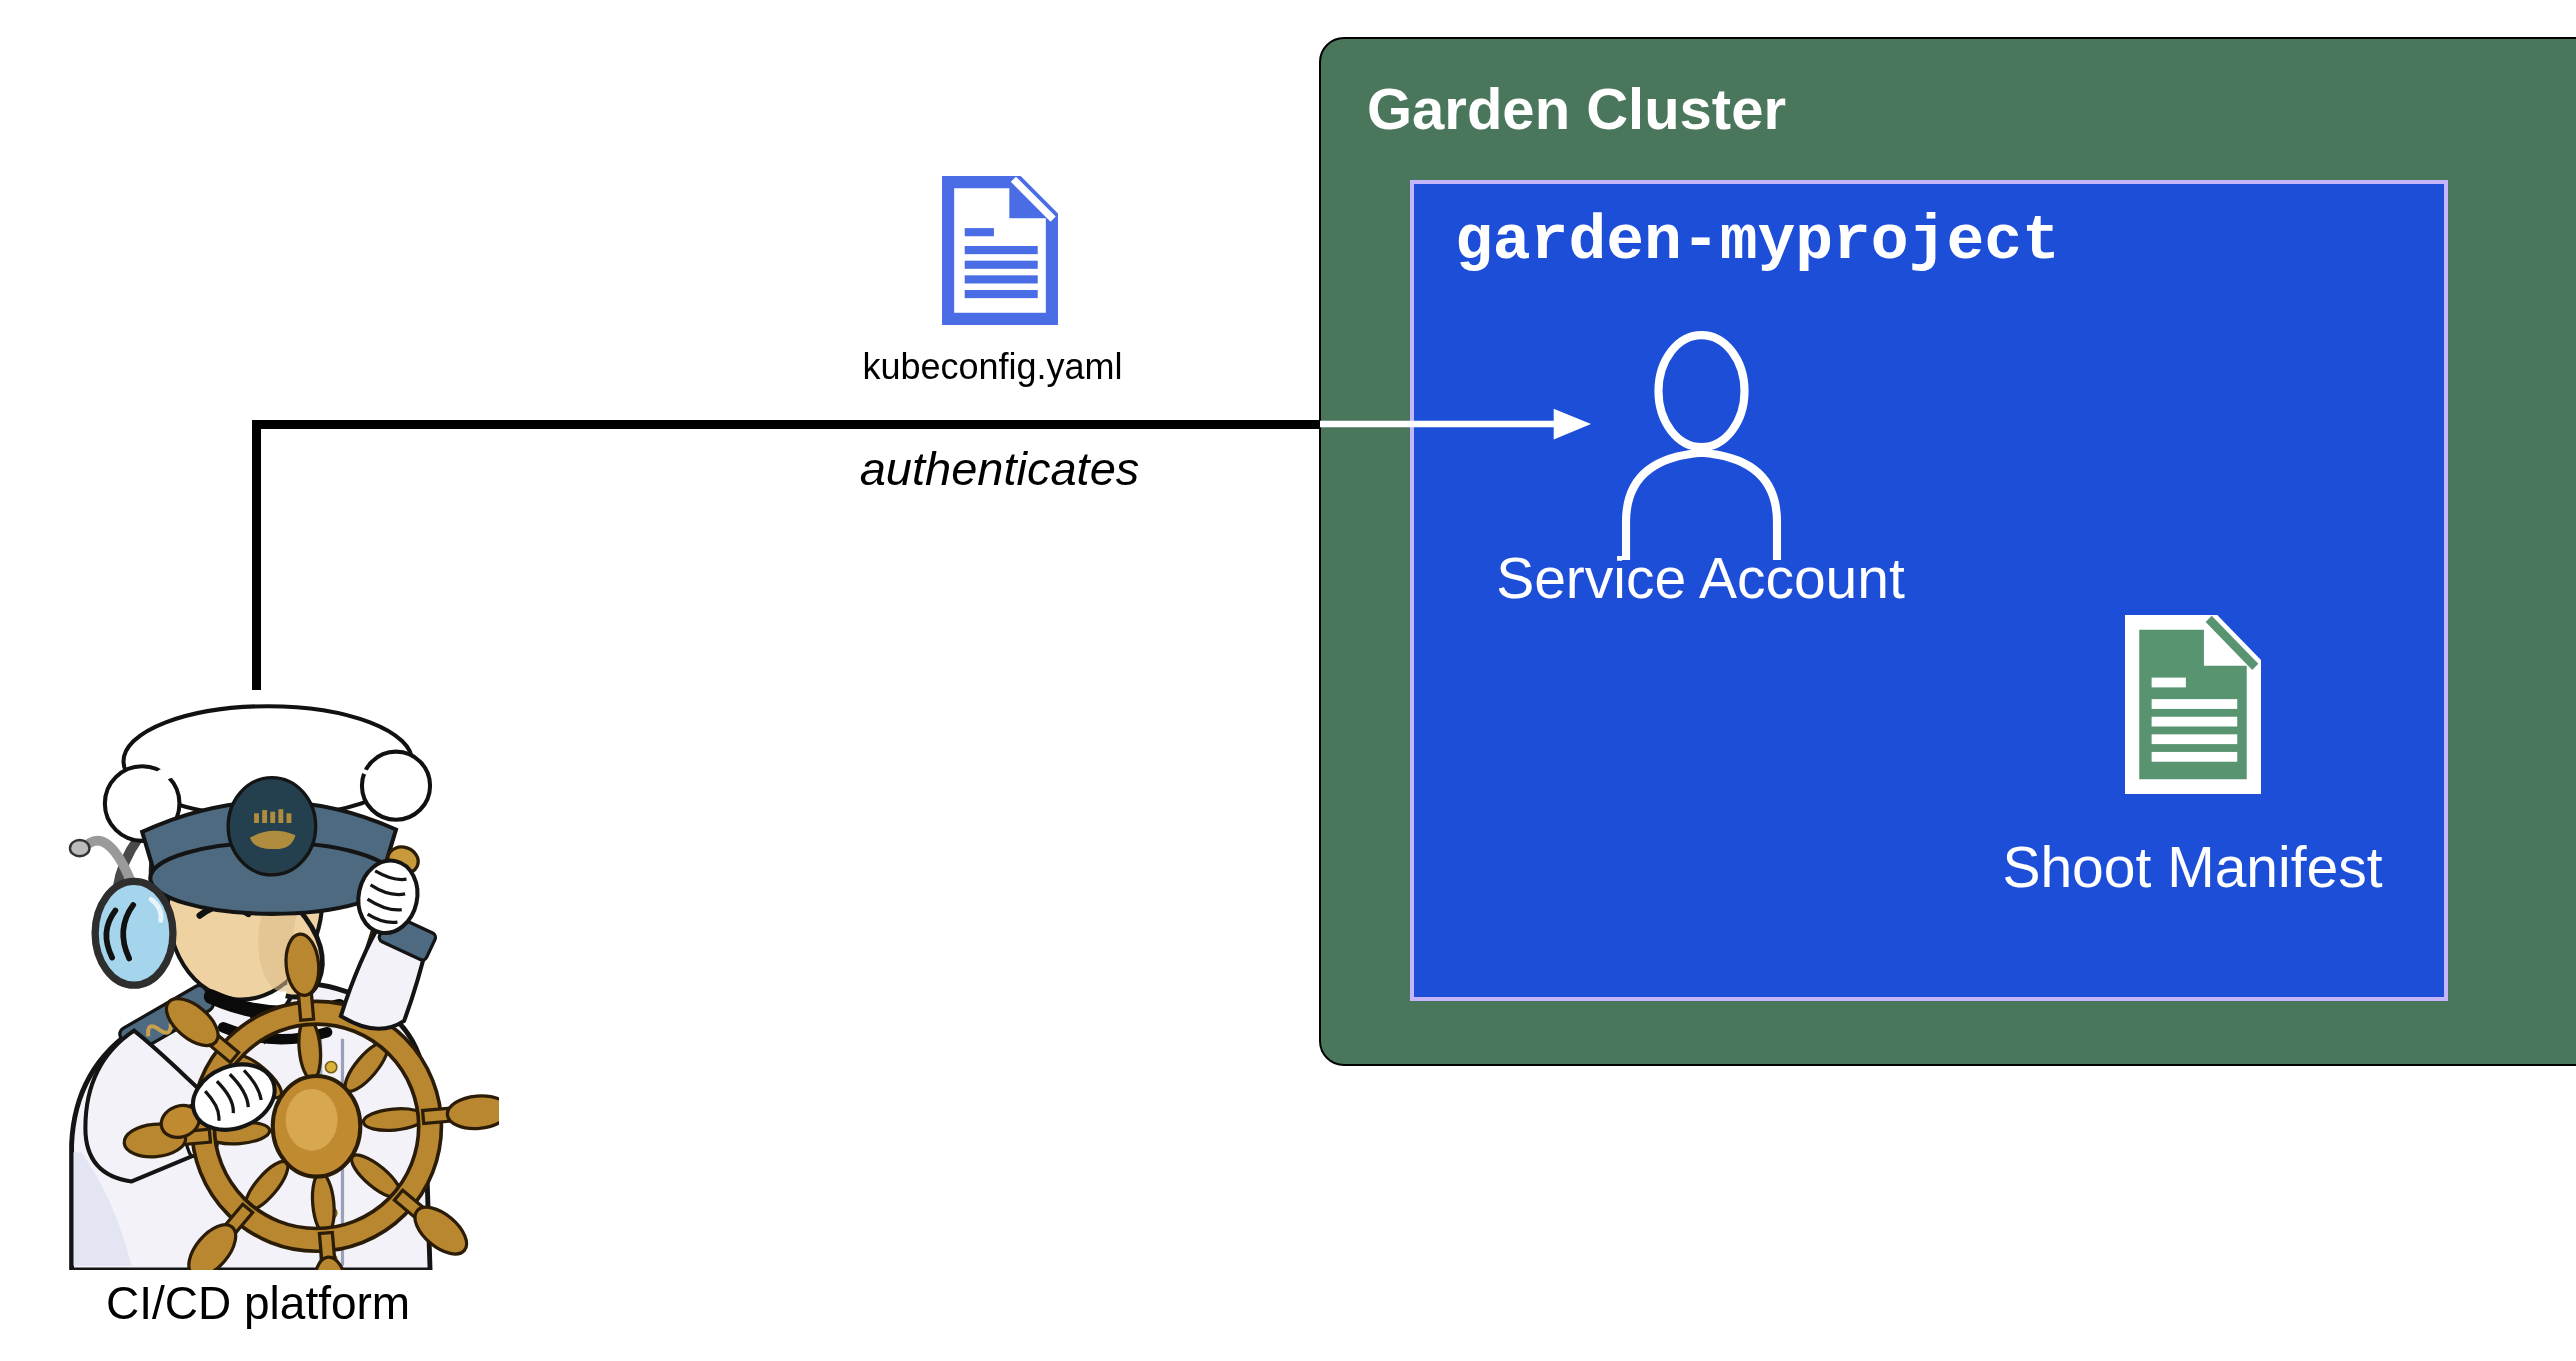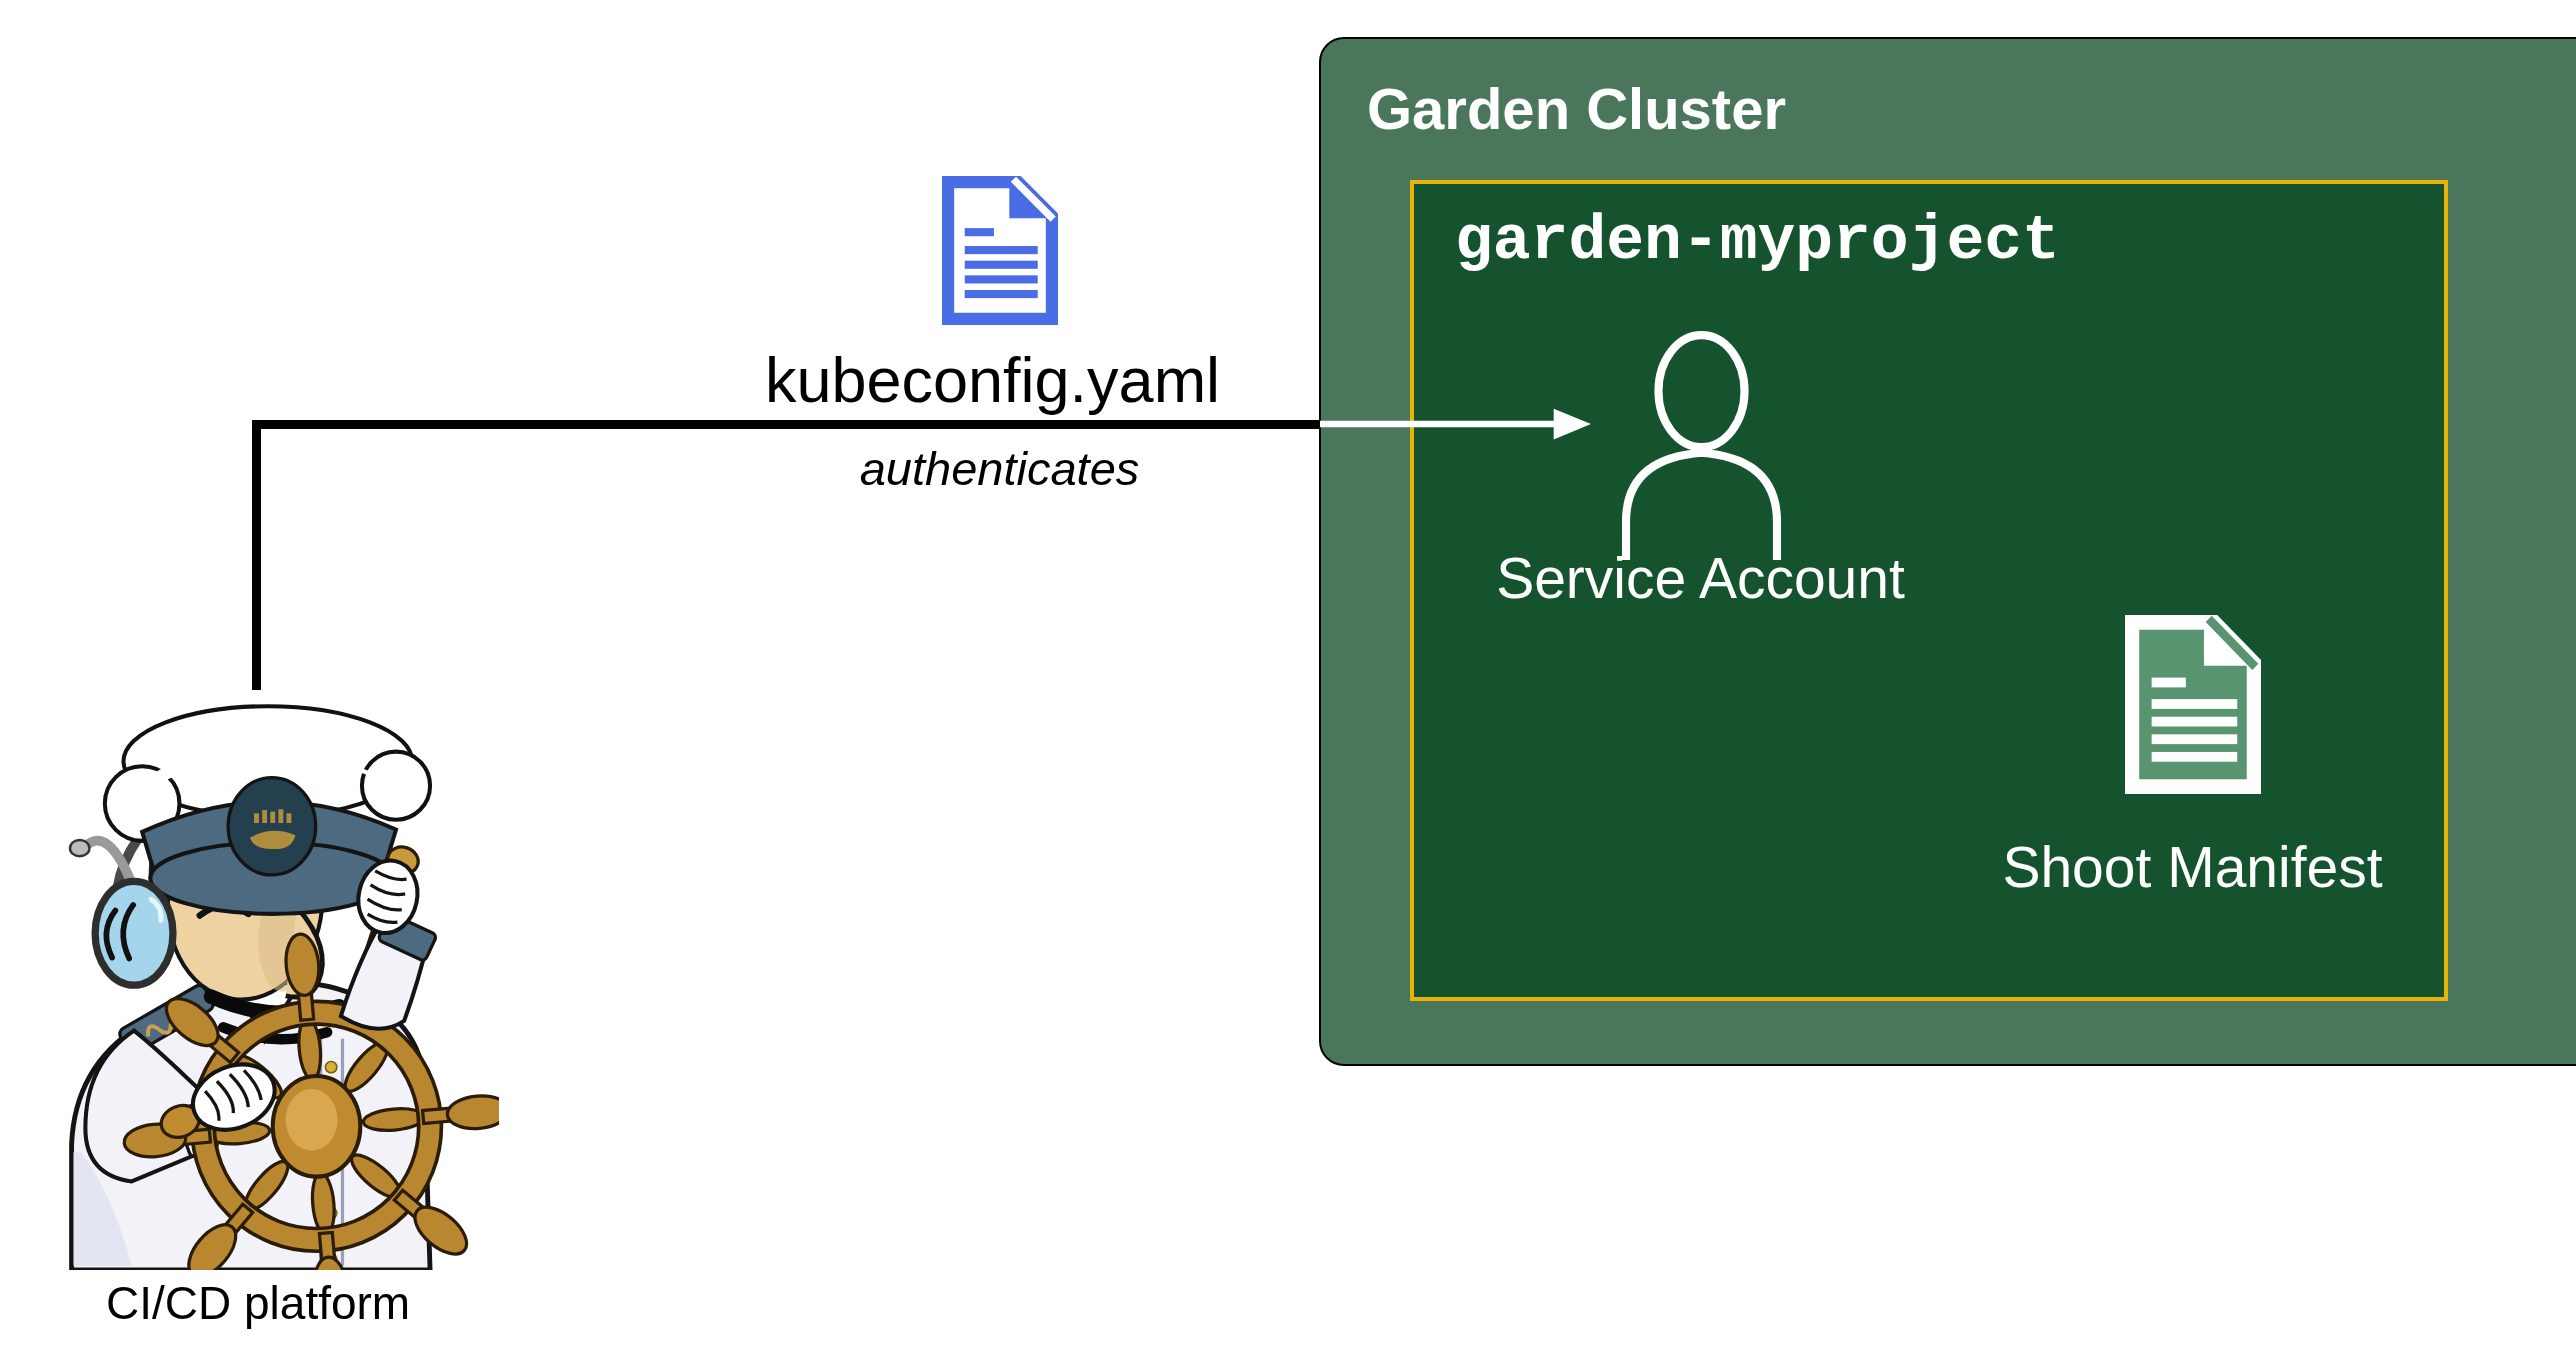--- a/index.html
+++ b/index.html
@@ -15,21 +15,21 @@
   #cluster-box{
     position:absolute;left:1319px;top:20px;width:1354px;height:1029px;
     background:#4a775c;border:2.4px solid #000;border-radius:25px;box-sizing:border-box;margin-top:17px;
   }
   #cluster-title{
     position:absolute;left:46px;top:41px;color:#fff;font-size:58px;font-weight:bold;
   }
   
   #namespace-box{
     position:absolute;left:89px;top:141px;width:1038px;height:821px;
-    background:#14532d;border:4px solid #eab308;box-sizing:border-box;
+    background:#1d4ed8;border:4px solid #c4b5fd;box-sizing:border-box;
   }
   #namespace-title{
     position:absolute;left:41px;top:26px;color:#fff;font-size:63px;font-weight:bold;
     font-family:"Liberation Mono",monospace;letter-spacing:0;
   }
   .white-label{color:#ffffff;font-size:57px;}
   .black-label{color:#000000;}
   svg{position:absolute;display:block;}
 </style>
 </head>
@@ -46,21 +46,21 @@
     <path d="M15 15 H83 V52 H128 V168 H15 Z" fill="#ffffff"></path>
     <g fill="#4a6de5">
       <rect x="28" y="64" width="36" height="10"></rect>
       <rect x="28" y="86" width="90" height="10"></rect>
       <rect x="28" y="104" width="90" height="10"></rect>
       <rect x="28" y="122" width="90" height="10"></rect>
       <rect x="28" y="140" width="90" height="10"></rect>
     </g>
   </svg>
 
-  <div class="lbl centered black-label" style="left:749px;top:349px;width:487px;font-size:63px;">kubeconfig.yaml</div>
+  <div class="lbl centered black-label" style="left:749px;top:349px;width:487px;font-size:36px;">kubeconfig.yaml</div>
 
   <div class="lbl centered black-label" style="left:756px;top:433px;width:487px;font-size:47px;font-style:italic;margin-top:12px;">authenticates</div>
 
   <div id="cluster-box">
     <div id="cluster-title" class="lbl">Garden Cluster</div>
 
     <div id="namespace-box">
       <div id="namespace-title" class="lbl">garden-myproject</div>
     </div>
   </div>

